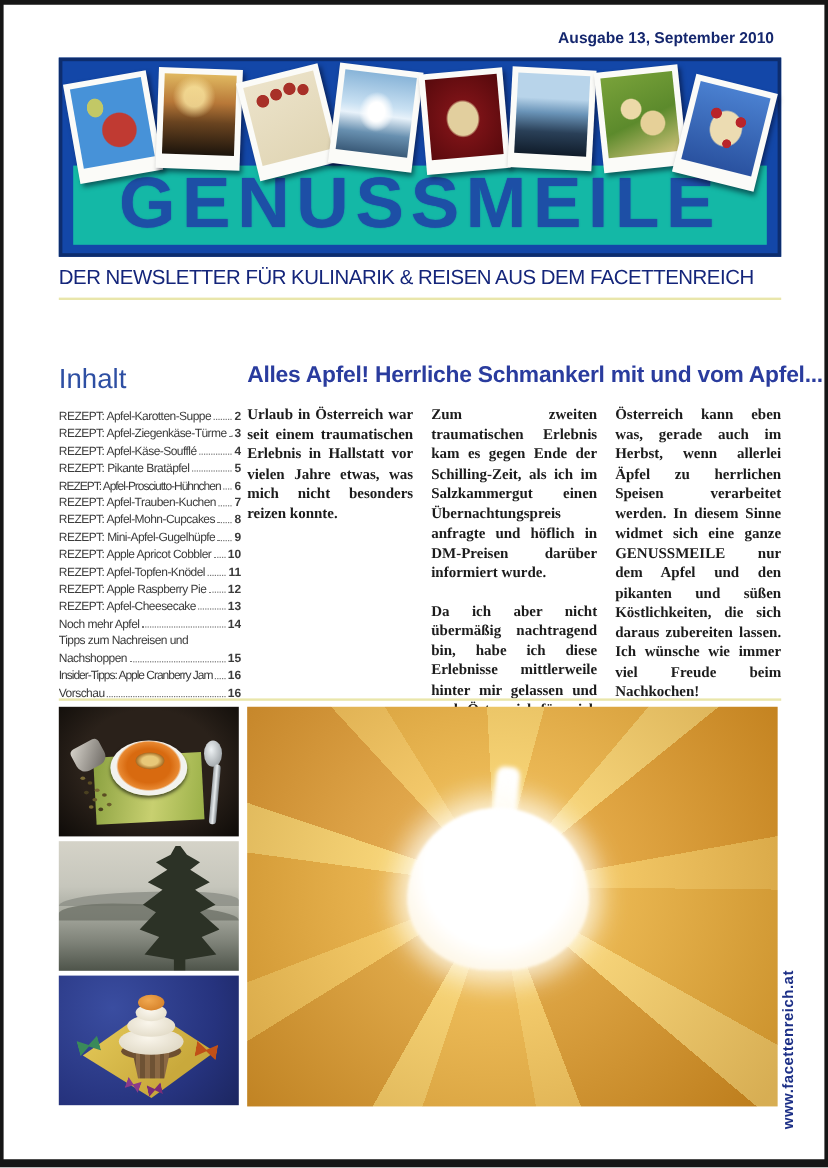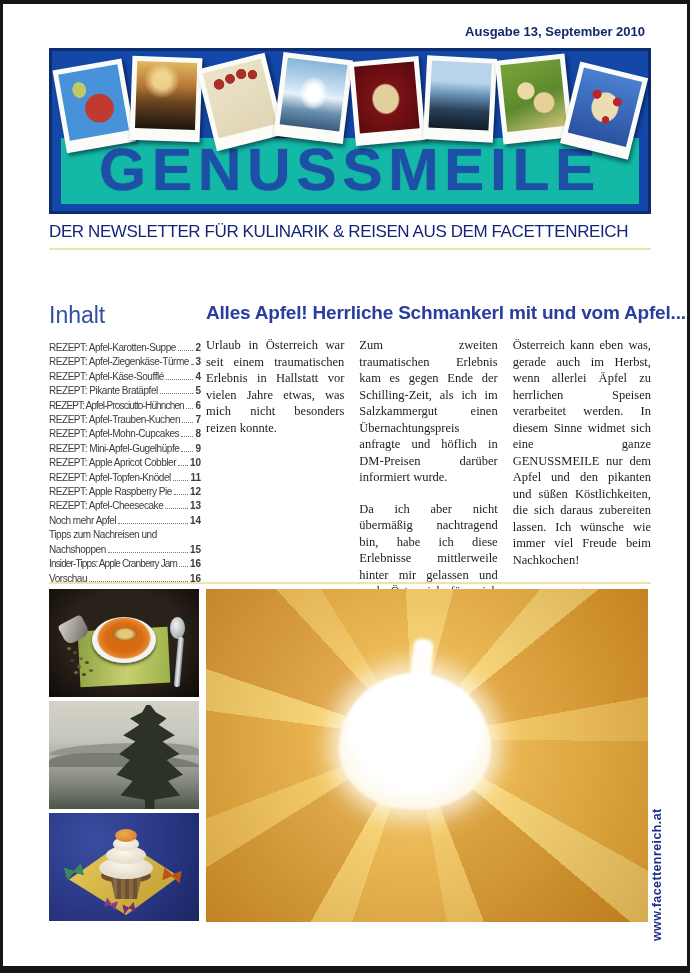--- a/index.html
+++ b/index.html
@@ -72,21 +72,21 @@
   .toc-dots{flex:1;border-bottom:1px dotted #777;height:8px;margin:0 2px;min-width:0;}
   .toc-page{font-weight:bold;letter-spacing:0;}
   .toc-item.tight .toc-label{letter-spacing:-0.85px;}
 
   
   .article{position:absolute;left:203px;top:298px;width:445px;}
   .article-headline{color:#2a3c9e;font-size:19px;font-weight:bold;letter-spacing:-0.2px;
                     margin:0 0 13px 0;white-space:nowrap;}
   .article-cols{display:flex;gap:15px;font-family:"Liberation Serif",serif;font-size:12.5px;
                 line-height:1.32;text-align:justify;color:#1c1c1c;}
-  .col{flex:1;min-width:0;}
+  .col{flex:1;min-width:0;font-weight:bold;}
   .col p{margin:0 0 15px 0;}
   .signature{font-family:"DejaVu Serif",serif;font-style:italic;font-size:25px;color:#111;
              text-align:center;transform:rotate(-6deg);margin-top:2px;}
 
   
   .photos-left{position:absolute;left:46px;top:585px;width:150px;}
   .photo-small{position:relative;width:150px;height:108px;margin-bottom:4px;overflow:hidden;}
 
   .ph-soup{background:radial-gradient(ellipse at 50% 45%,#2a211a 0 55%,#0e0b08 100%);}
   .napkin{position:absolute;left:30px;top:40px;width:90px;height:56px;transform:rotate(-3deg);

